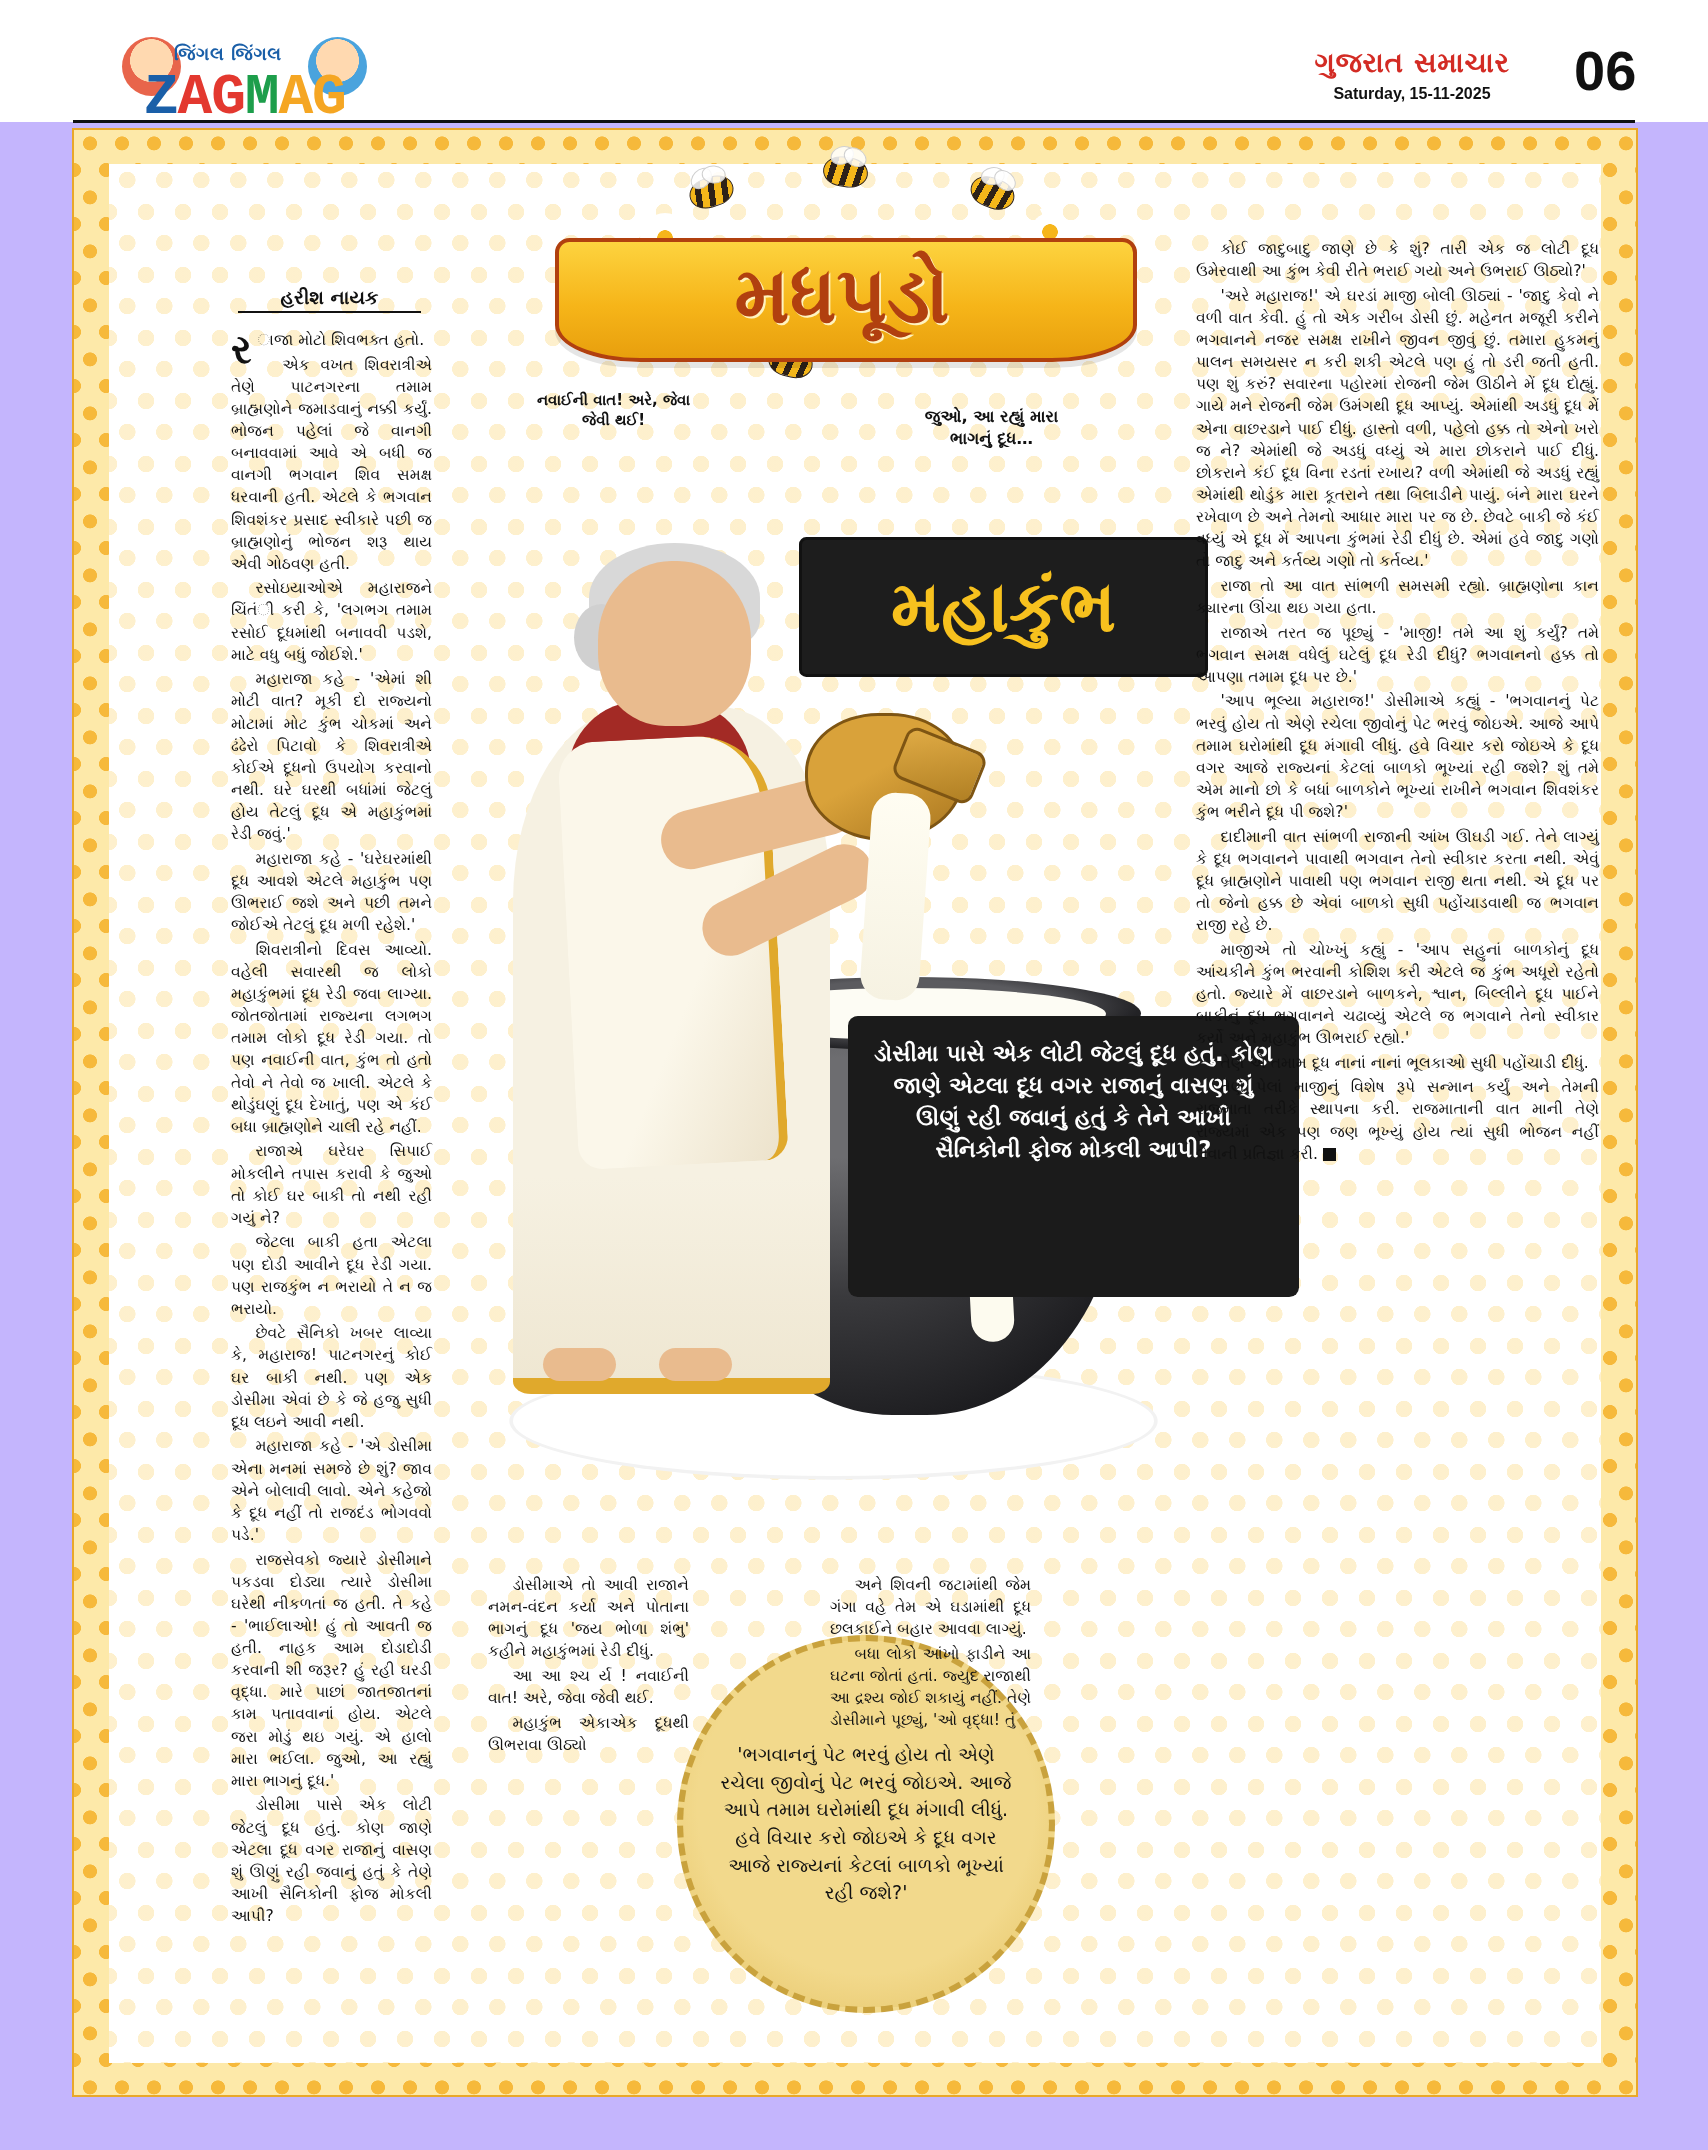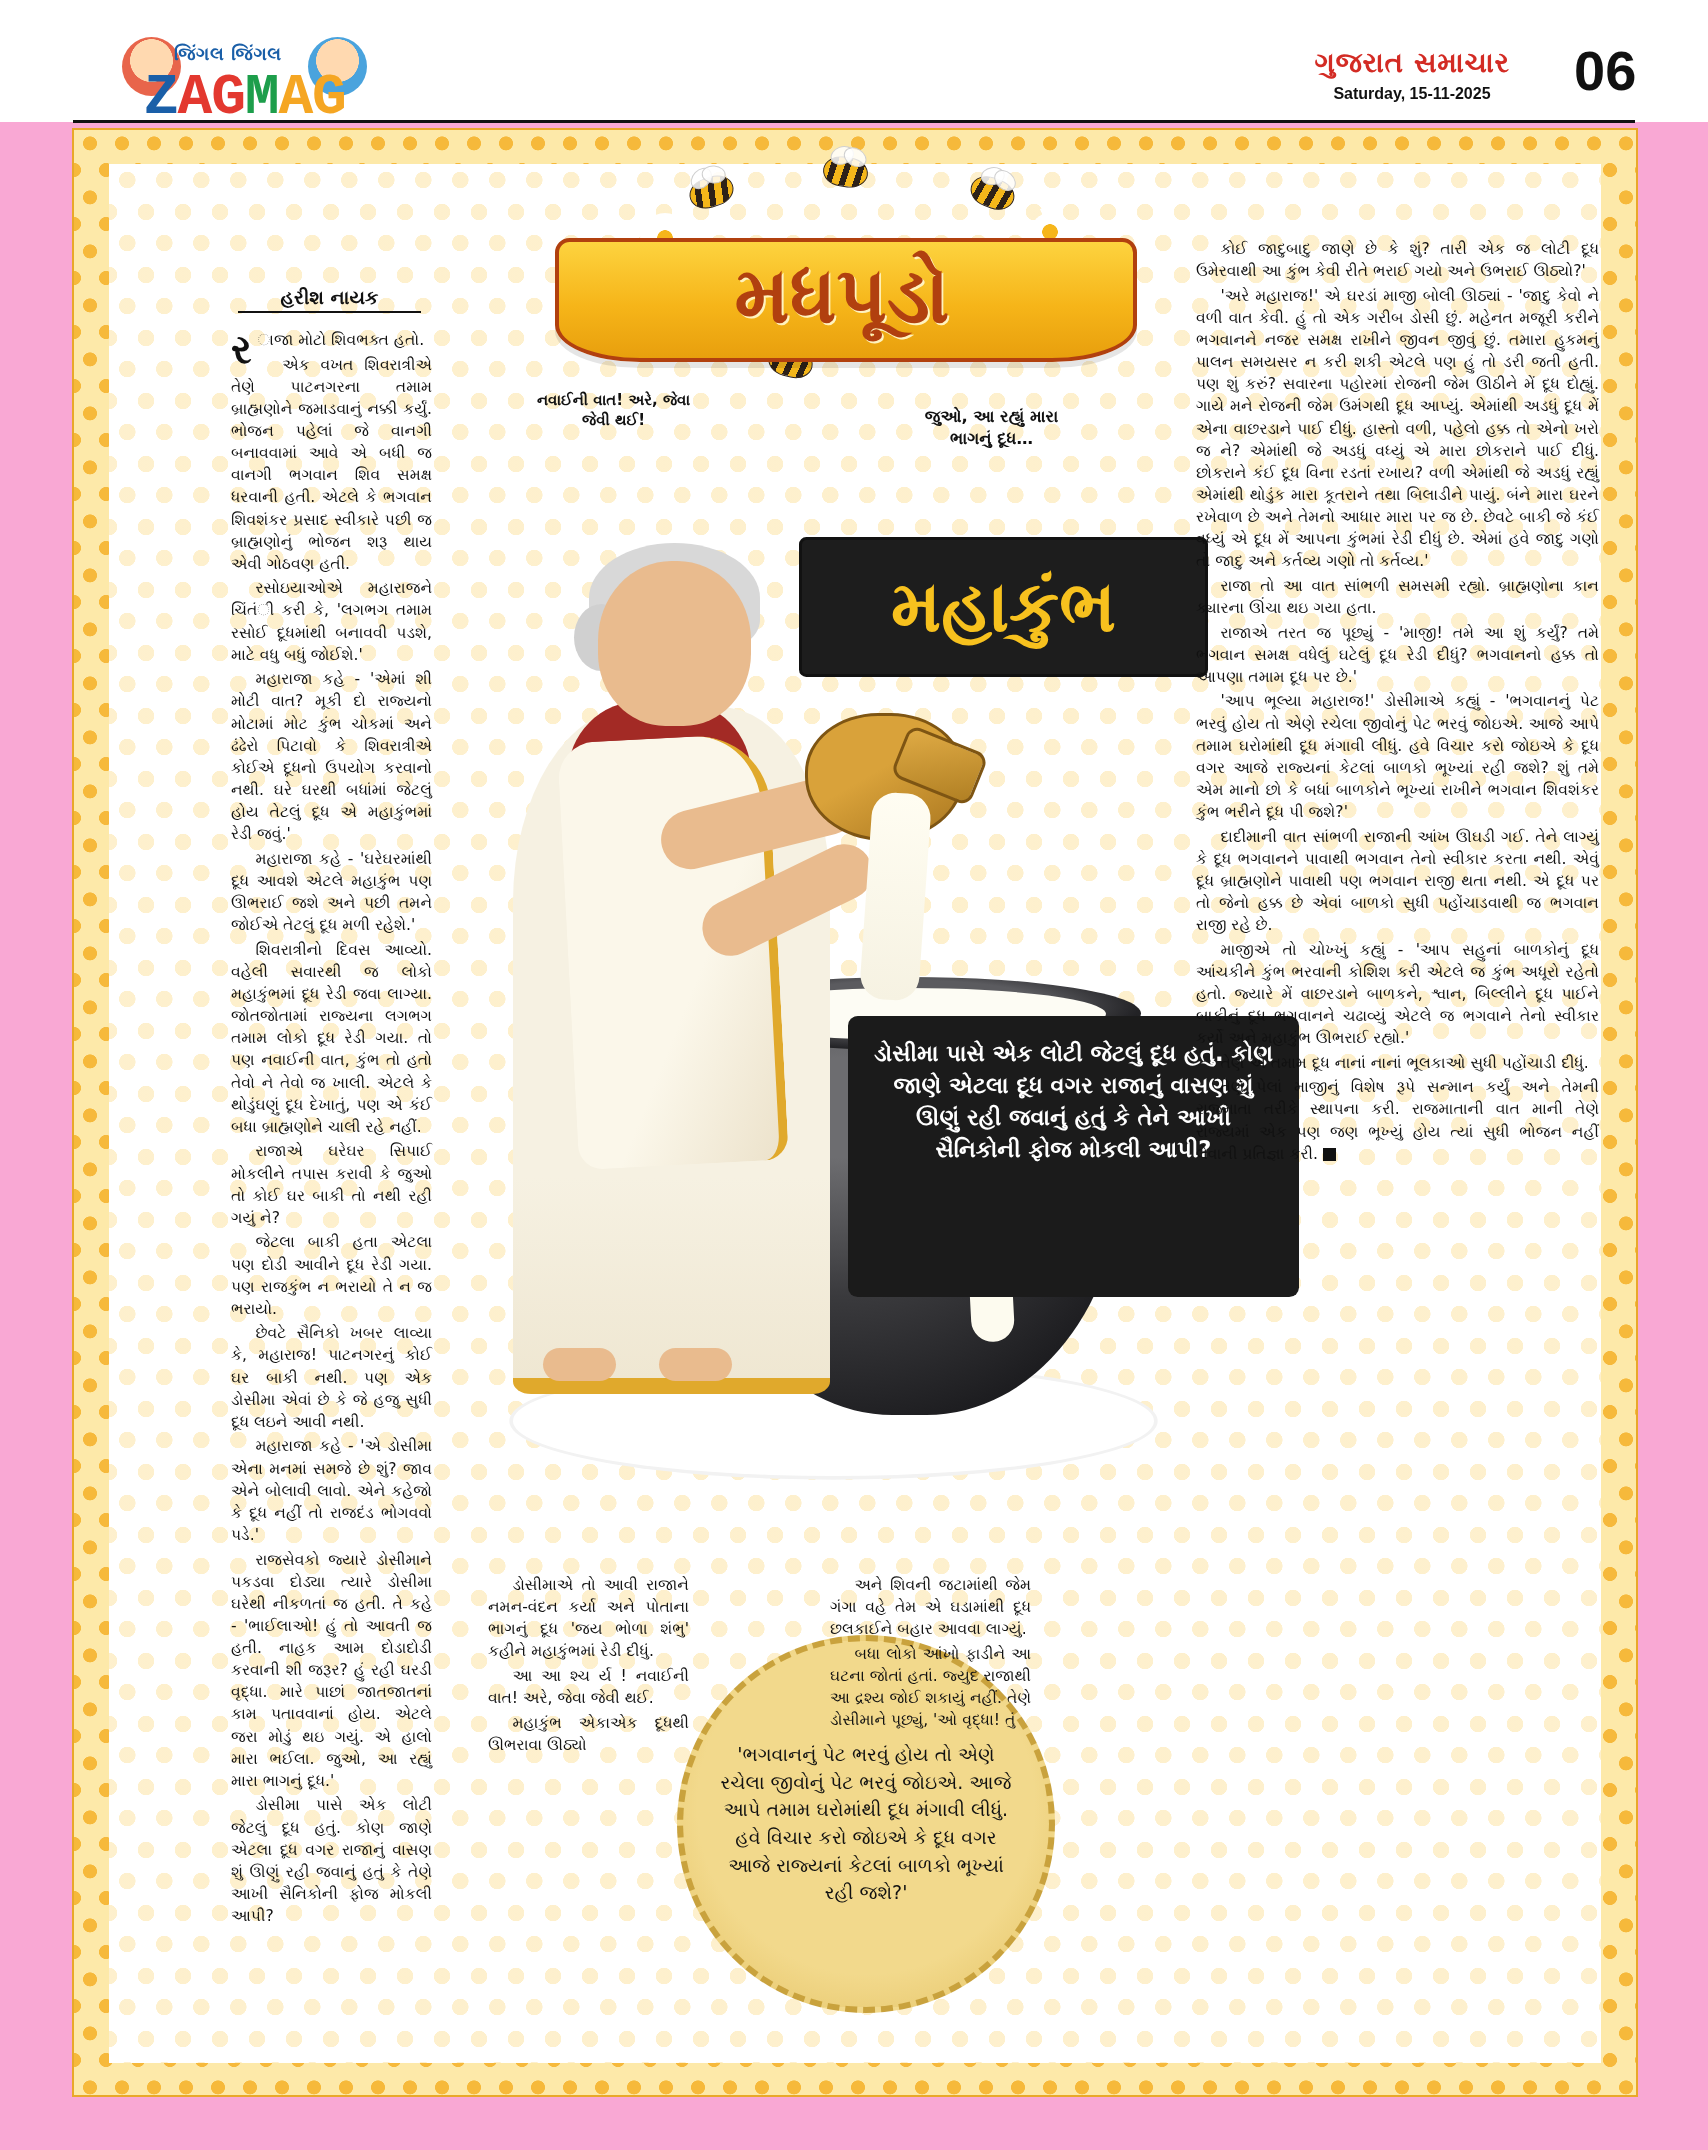--- a/index.html
+++ b/index.html
@@ -2,21 +2,21 @@
 <html style="font-size:9.8px"><head>
 <meta charset="utf-8">
 <style>
   html,body{margin:0;padding:0;}
   body{
     width:1708px;height:2151px;
     background:#ffffff;
     font-family:"Liberation Serif", serif;
     overflow:hidden;
   }
-  .page{position:relative;width:1708px;height:2151px;background:#f9a8d4;}
+  .page{position:relative;width:1708px;height:2151px;background:#c4b5fd;}
 
   
   .masthead{position:absolute;left:0;top:0;width:1708px;height:122px;background:#fff;}
   .logo{position:absolute;left:107px;top:37px;width:268px;height:79px;}
   .logo .kid-l,.logo .kid-r{position:absolute;top:0;width:59px;height:59px;border-radius:50%;}
   .logo .kid-l{left:14.6px;background:radial-gradient(circle at 50% 40%,#ffd9b0 0 46%,#e8654b 47% 100%);}
   .logo .kid-r{left:201px;background:radial-gradient(circle at 50% 40%,#ffd9b0 0 46%,#4aa3dd 47% 100%);}
   .logo .zig{position:absolute;left:67px;top:6.1px;font-family:"DejaVu Sans",sans-serif;font-size:18.3px;color:#1a5fa8;font-weight:bold;letter-spacing:0.6px;}
   .logo .zag{position:absolute;left:37px;top:28px;font-family:Liberation Mono, monospace;font-size:58px;font-weight:bold;color:#e3382f;letter-spacing:-1.2px;}
   .logo .zag span.g1{color:#1d9e4b;}

